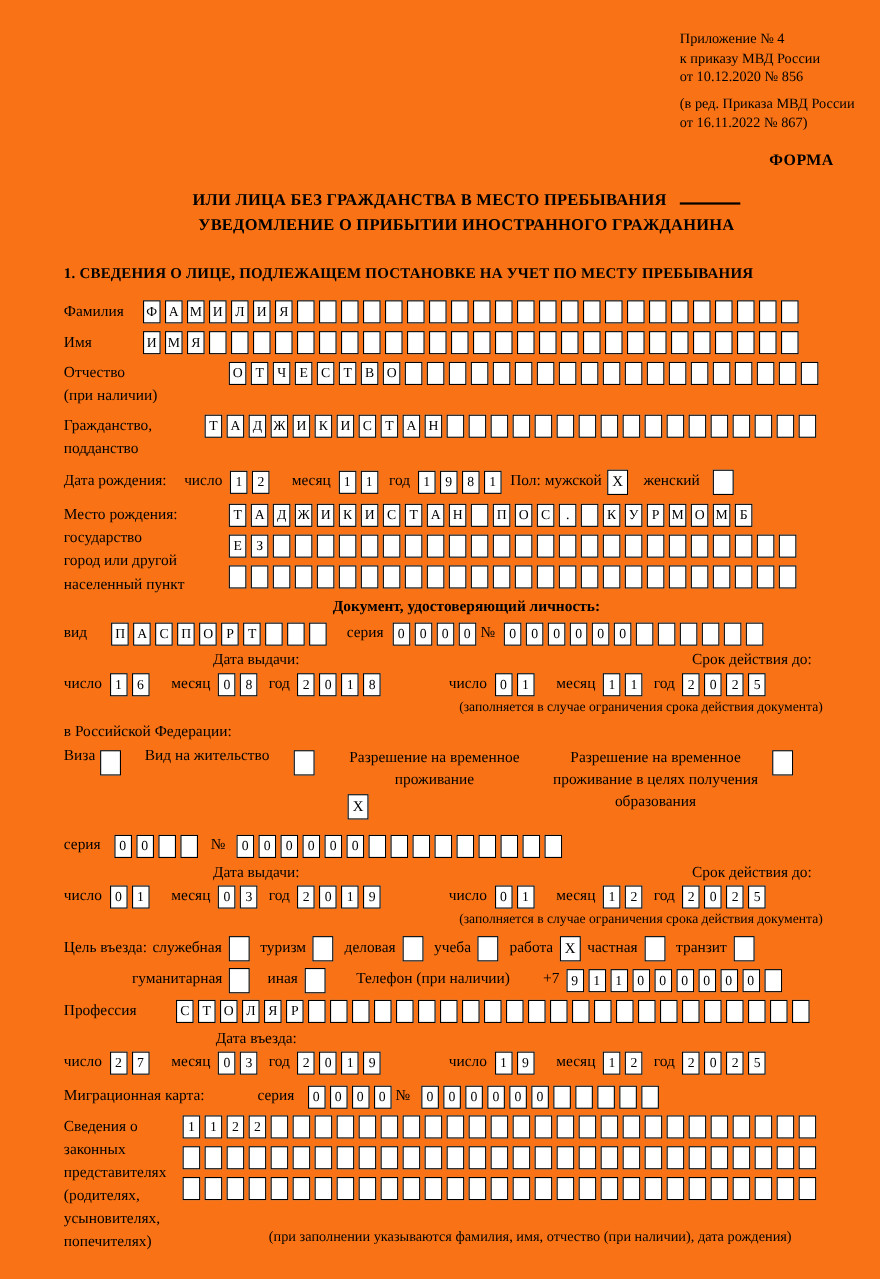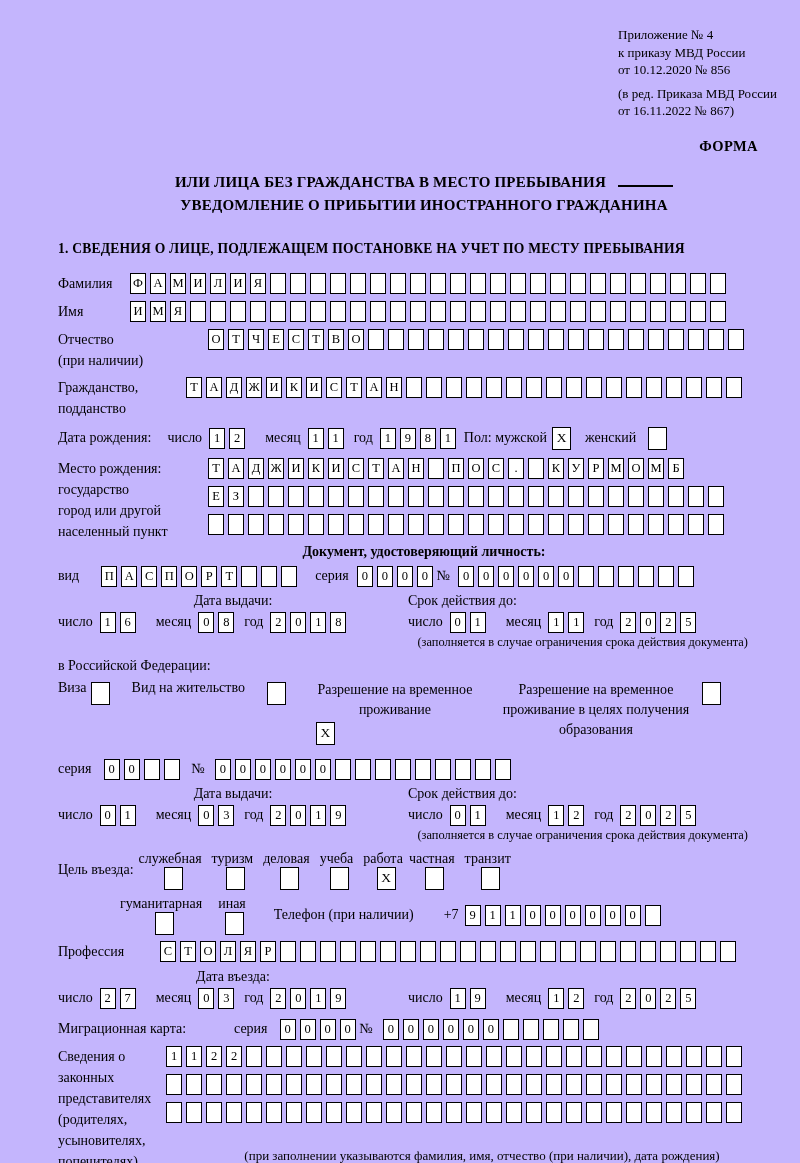--- a/index.html
+++ b/index.html
@@ -1,18 +1,18 @@
 <!DOCTYPE html>
 <html><head>
 <meta charset="utf-8">
 <style>
   html,body{margin:0;padding:0;background:#888;}
   .page{
     width:800px;height:1163px;box-sizing:border-box;margin:0 auto;
-    background:#c4b5fd;color:#000;
+    background:#f97316;color:#000;
     font-family:"Liberation Serif","DejaVu Serif",serif;
     font-size:14px;padding:26px 10px 0 58px;position:relative;overflow:hidden;
   }
   
   .hdr{margin-left:560px;width:190px;font-size:13px;line-height:17.5px;}
   .hdr .gap{margin-top:6px;}
   .forma{text-align:right;padding-right:32px;font-weight:bold;font-size:14.5px;margin-top:18px;letter-spacing:.4px;}
   .title{text-align:center;font-weight:bold;font-size:15px;margin-top:16px;line-height:23px;letter-spacing:.2px;}
   .uline{display:inline-block;width:55px;border-bottom:2px solid #000;margin-left:12px;}
   .sect{font-weight:bold;font-size:13.6px;margin-top:24px;margin-bottom:16px;letter-spacing:.2px;}
@@ -29,33 +29,33 @@
   }
   .cbx .cell{width:17px;height:21px;margin-right:0;font-size:13.5px;}
   .cellstack>.cells{margin-bottom:7px;}
   .inline{display:flex;align-items:center;flex-wrap:nowrap;margin-bottom:6px;}
   .inline>*{flex:none;}
   .dl{margin:0 7px 0 0;}
   .dl2{margin:0 7px 0 16px;}
   
   .datehdr{display:flex;margin-bottom:3px;}
   .datehdr .dhl{width:350px;text-align:center;}
-  .datehdr .dhr{width:330px;text-align:left;}
+  .datehdr .dhr{width:330px;text-align:right;}
   .daterow{display:flex;align-items:center;margin-bottom:2px;}
   .dgroup{display:flex;align-items:center;}
   .dgroup.left{width:350px;}
   .note{font-size:12.4px;text-align:right;padding-right:42px;margin:2px 0 8px;}
   
   .cbrow{display:flex;align-items:flex-start;margin:6px 0 14px;}
   .pair{display:flex;align-items:flex-start;}
   .blocklabel{text-align:center;line-height:20px;}
   .w178{width:178px}.w196{width:196px}
   .mt2{margin-top:2px}
   
-  .opt{display:flex;align-items:center;flex-direction:column;}
+  .opt{display:flex;align-items:center;}
   .opt .cbx{margin-left:6px;}
   .footnote{font-size:13px;text-align:center;margin:6px 0 0 118px;width:612px;}
 </style>
 </head>
 <body>
 
 <div class="page">
 
   <div class="hdr">
     <div>Приложение № 4</div>

